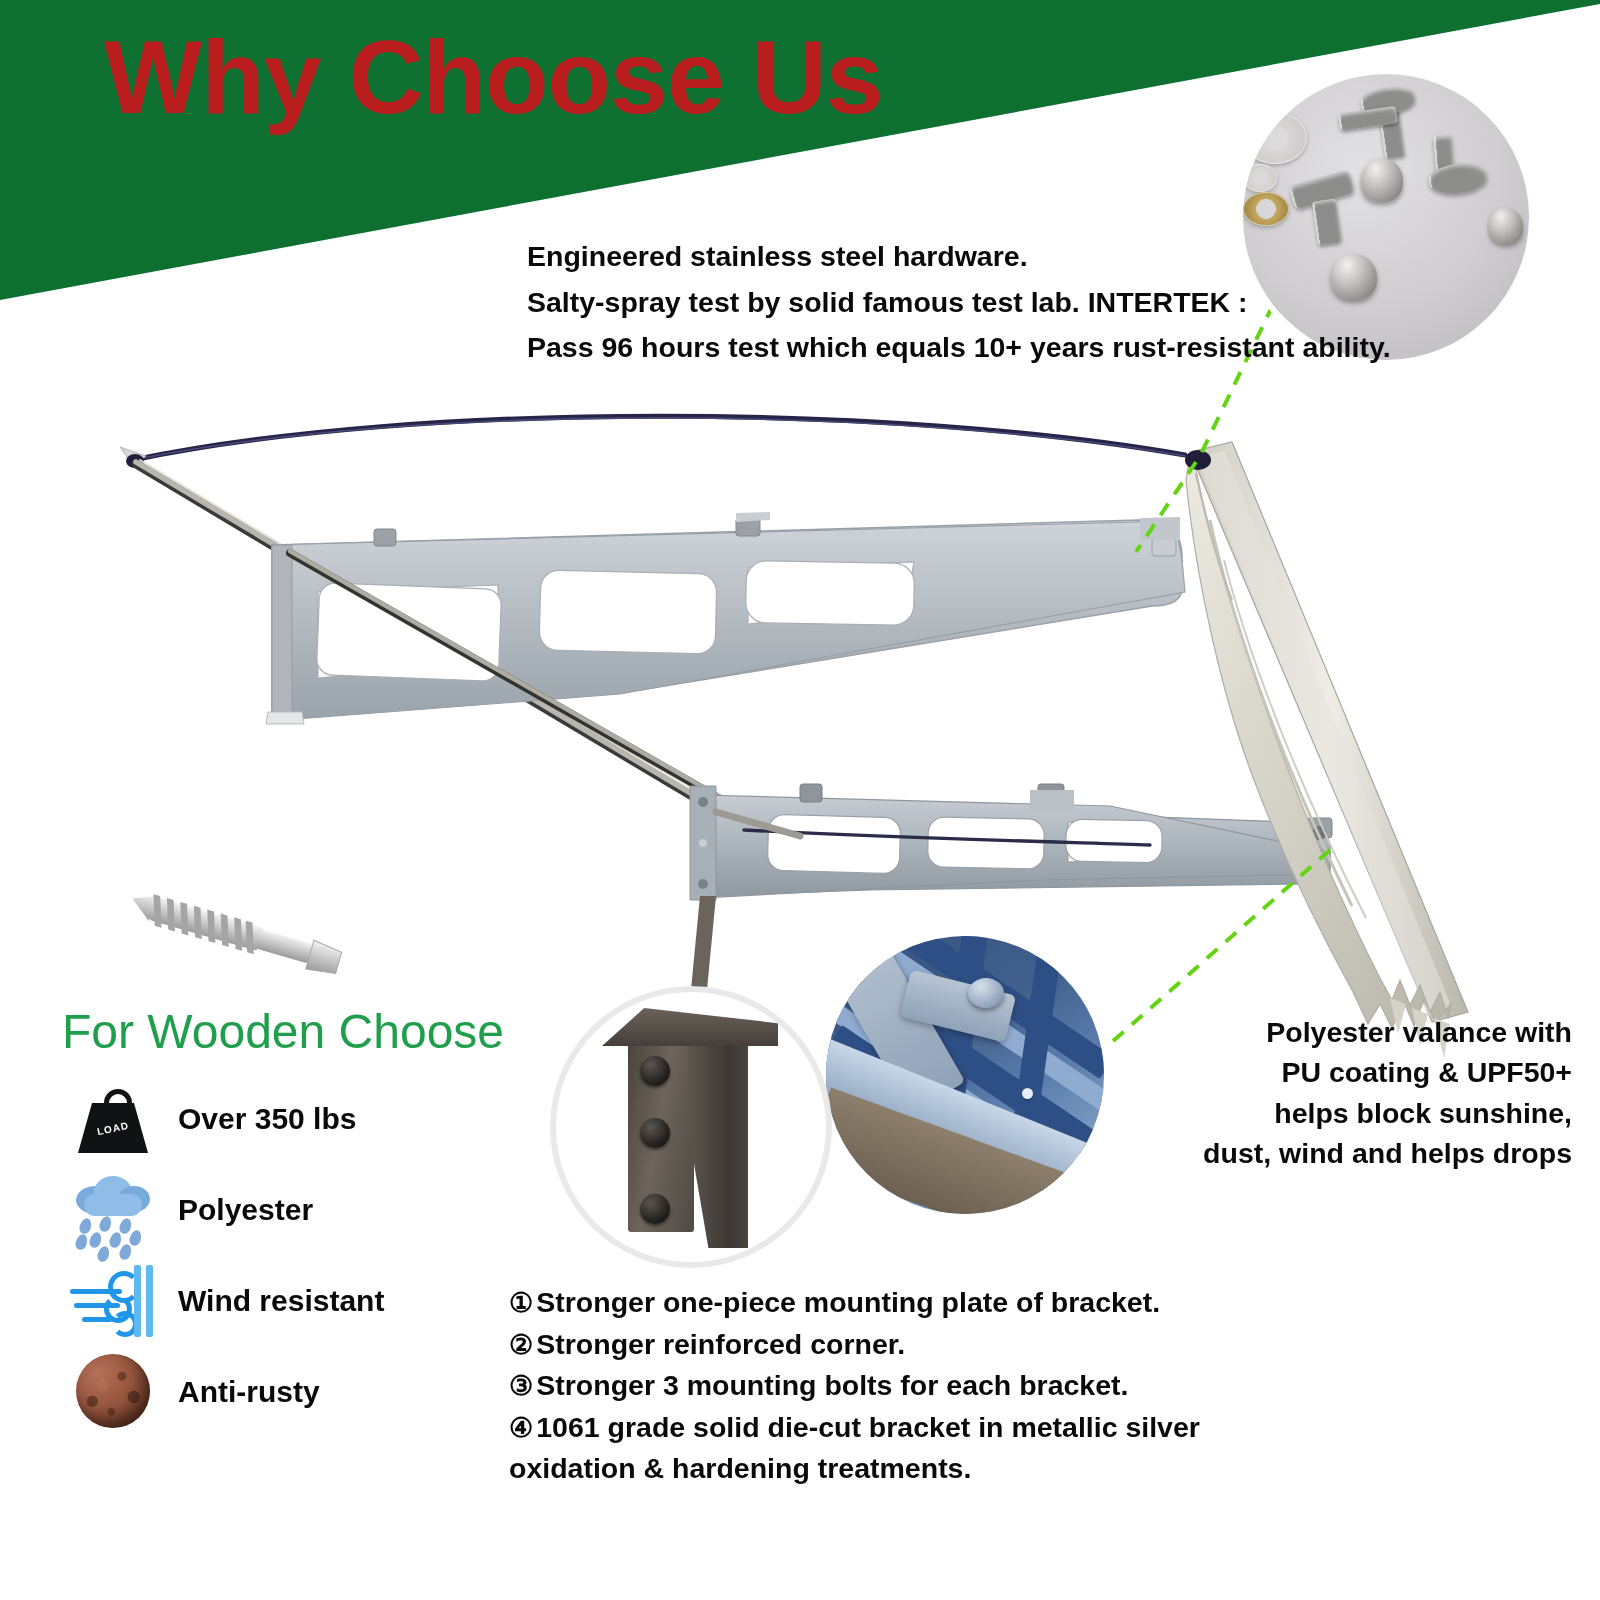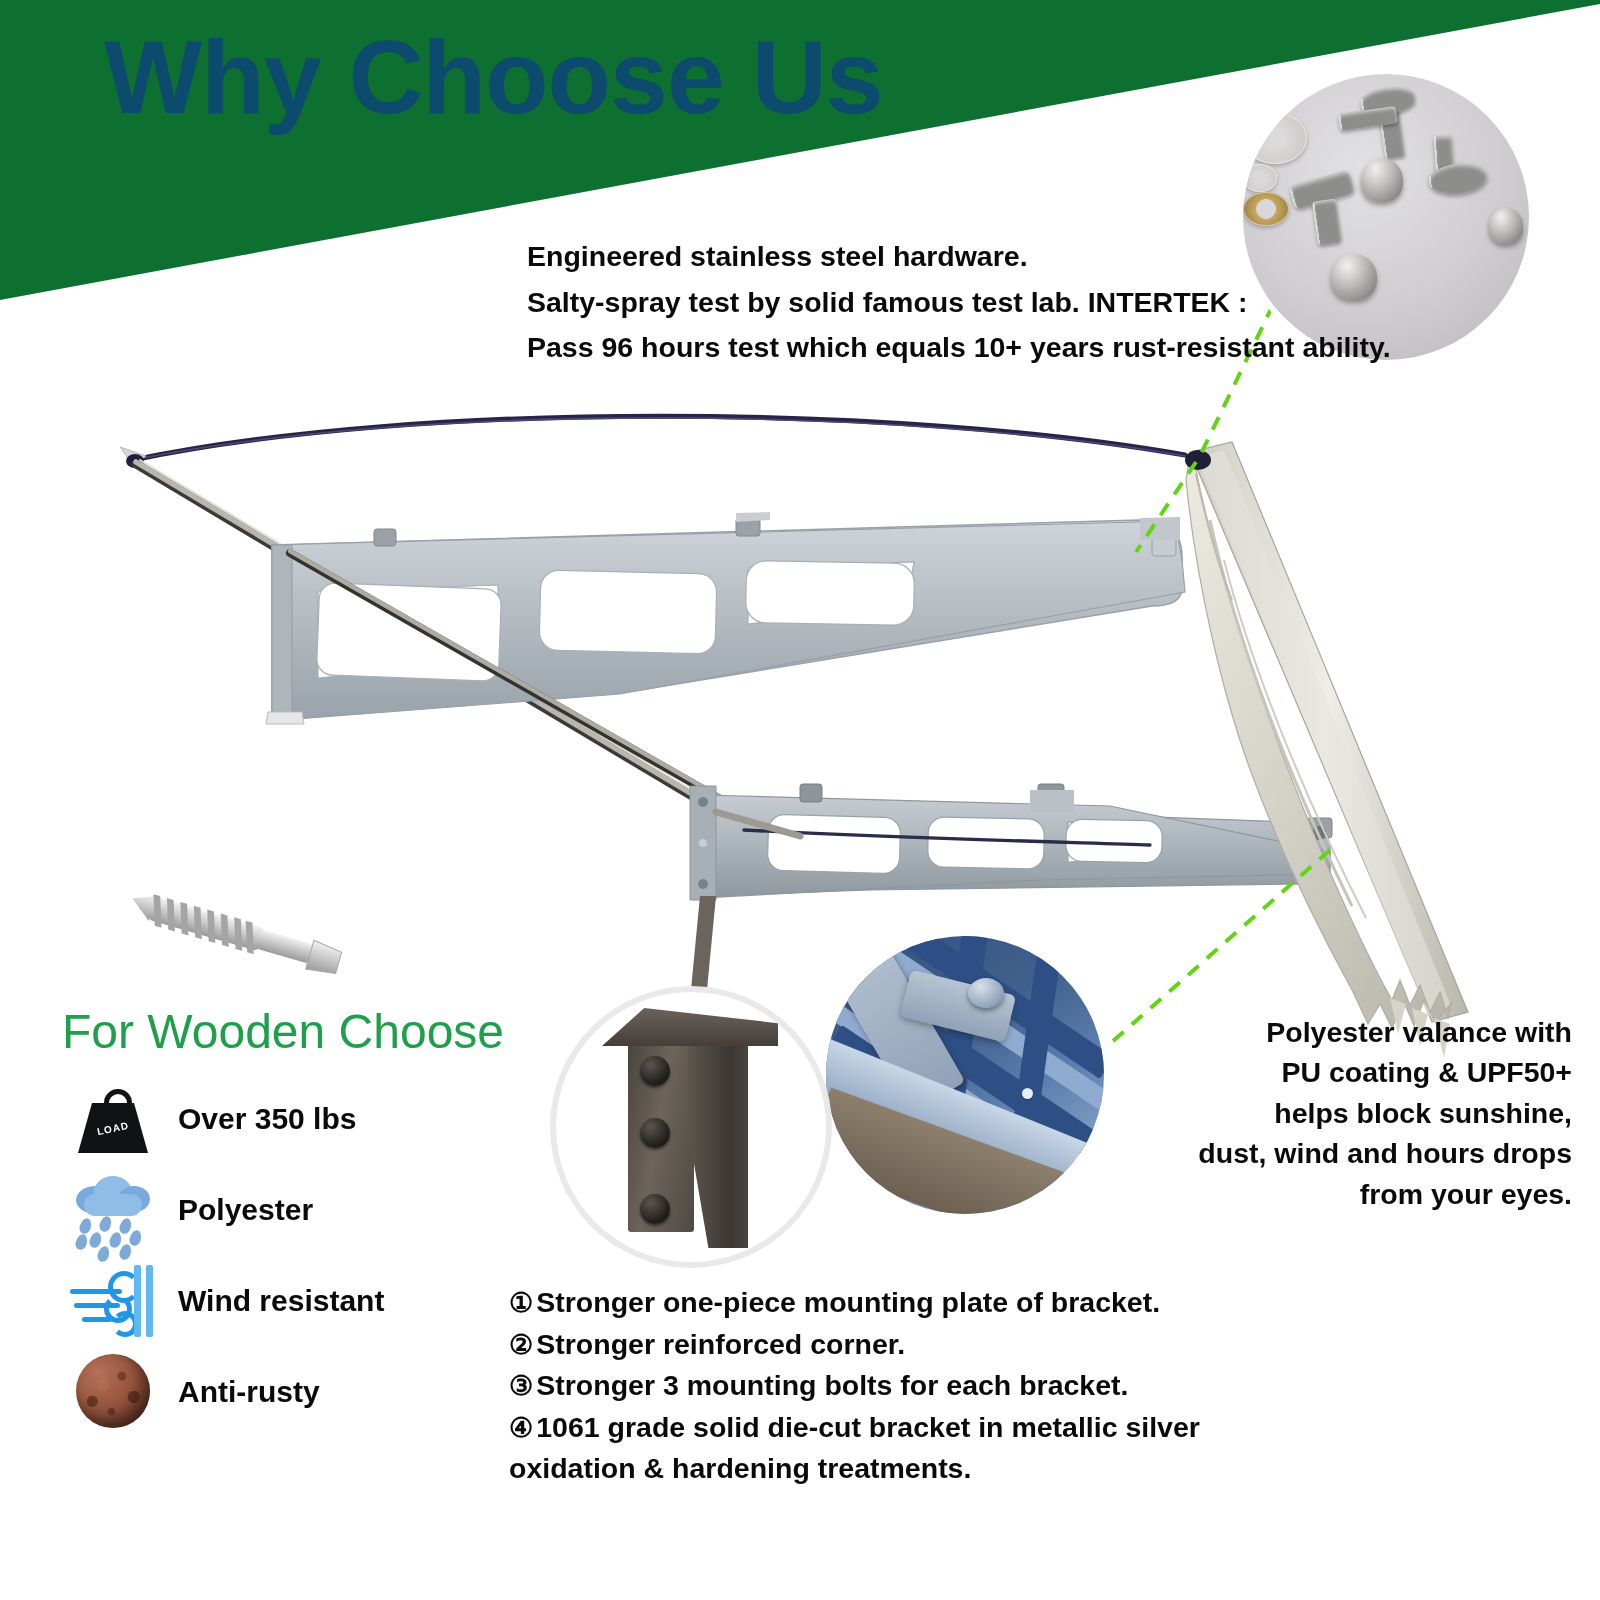--- a/index.html
+++ b/index.html
@@ -14,21 +14,21 @@
 
   
   .header-band{
     position:absolute;left:0;top:0;width:1600px;height:310px;
     background:#0d7030;
     clip-path:polygon(0 0, 1600px 0, 1600px 4px, 0 300px);
   }
   .page-title{
     position:absolute;left:104px;top:22px;
     font-size:104px;line-height:1.06;font-weight:bold;
-    color:#0c4a6e;letter-spacing:-1px;white-space:nowrap;
+    color:#b91c1c;letter-spacing:-1px;white-space:nowrap;
     font-family:"Liberation Sans", sans-serif;
   }
 
   
   .blk{position:absolute;color:#0a0a0a;font-weight:bold;font-family:"Liberation Sans", sans-serif;}
   .blk div{white-space:nowrap;}
 
   #hardware-text{left:527px;top:234px;font-size:28.5px;line-height:1.60;}
   #valance-text{left:1152px;top:1012px;font-size:28.5px;line-height:1.42;width:420px;}
   #valance-text div{white-space:nowrap;text-align:right;}
@@ -404,22 +404,21 @@
   <div class="blk" id="hardware-text">
     <div>Engineered stainless steel hardware.</div>
     <div>Salty-spray test by solid famous test lab. INTERTEK :</div>
     <div>Pass 96 hours test which equals 10+ years rust-resistant ability.</div>
   </div>
 
   <div class="blk" id="valance-text">
     <div>Polyester valance with</div>
     <div>PU coating &amp; UPF50+</div>
     <div>helps block sunshine,</div>
-    <div>dust, wind and hours drops</div>
-    <div>from your eyes.</div>
+    <div>dust, wind and helps drops</div>
   </div>
 
   <div class="blk" id="numbered-list">
     <div class="li">
       <span class="num">①</span><span>Stronger one-piece mounting plate of bracket.</span>
     </div>
     <div class="li">
       <span class="num">②</span><span>Stronger reinforced corner.</span>
     </div>
     <div class="li">

